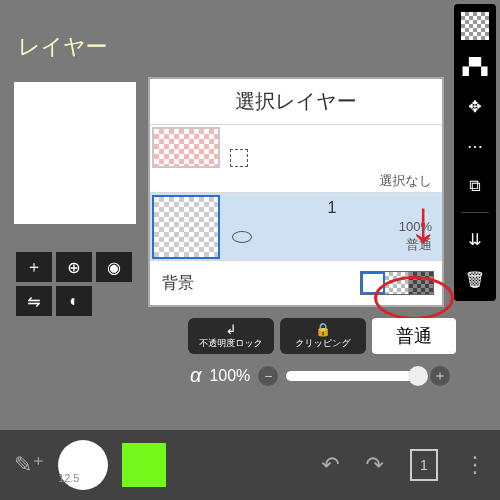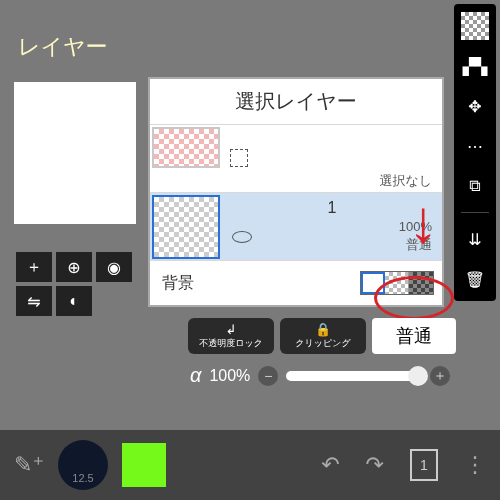--- a/index.html
+++ b/index.html
@@ -76,21 +76,21 @@
   .alpha-row .a { font-style: italic; font-size: 20px; }
   .alpha-row .val { font-size:16px; }
   .alpha-row .btn { width:20px; height:20px; background:#555; border-radius:50%; color:#ccc; display:flex; align-items:center; justify-content:center; font-size:14px; cursor:pointer; }
   .alpha-row .track { flex:1; height:10px; border-radius:5px; background: linear-gradient(to right,#fff,#fff); position:relative; }
   .alpha-row .knob { position:absolute; right:-6px; top:-5px; width:20px; height:20px; background:#eee; border-radius:50%; }
 
   
   .bottom-bar { position:absolute; left:0; bottom:0; width:500px; height:70px; background:#424242; display:flex; align-items:center; justify-content:space-between; padding: 0 14px; }
   .bottom-left { display:flex; align-items:center; gap:14px; }
   .brush-icon { color:#aaa; font-size:22px; }
-  .brush-size { width:50px; height:50px; background:#0f172a; border-radius:50%; color:#888; display:flex; align-items:flex-end; justify-content:center; font-size:11px; padding-bottom:6px; }
+  .brush-size { width:50px; height:50px; background:#ffffff; border-radius:50%; color:#888; display:flex; align-items:flex-end; justify-content:flex-start; font-size:11px; padding-bottom:6px; }
   .color-swatch { width:44px; height:44px; background:#74f91a; }
   .bottom-right { display:flex; align-items:center; gap:26px; color:#aaa; font-size:22px; }
   .layer-count { width:28px; height:32px; border:2px solid #ccc; color:#ccc; display:flex; align-items:center; justify-content:center; font-size:14px; position:relative; }
   .layer-count::after { content:""; position:absolute; right:-4px; bottom:-4px; width:28px; height:32px; border:1px solid #888; z-index:-1; }
 </style>
 </head>
 <body>
 
 <div class="right-toolbar">
   <div class="tb">

